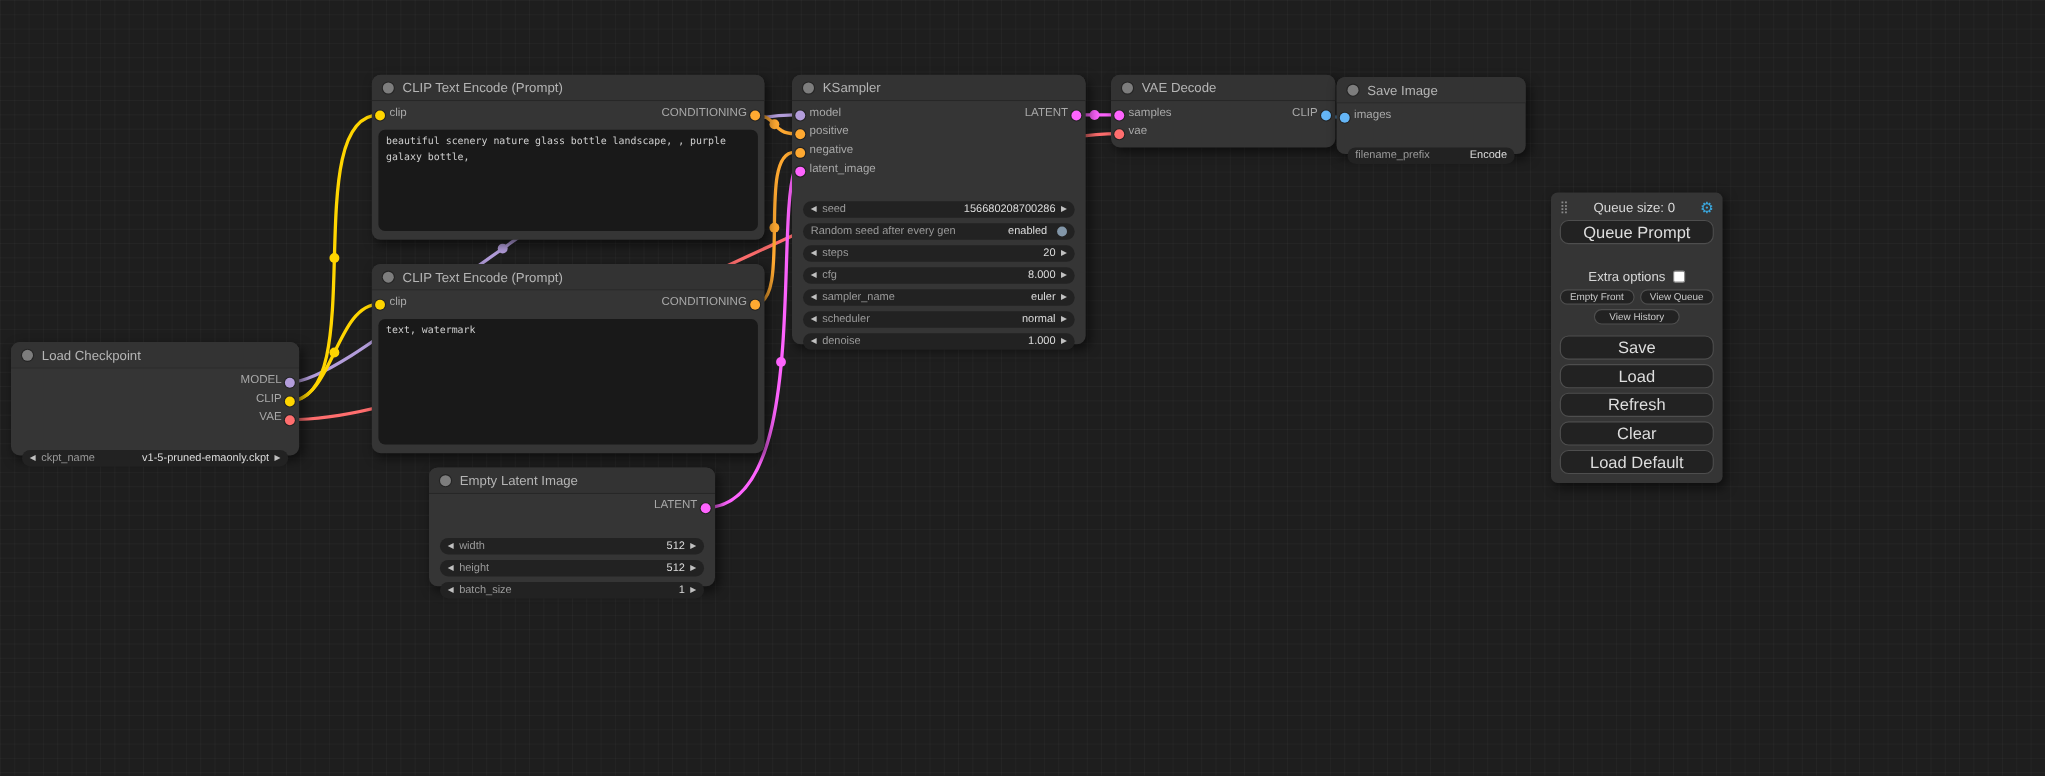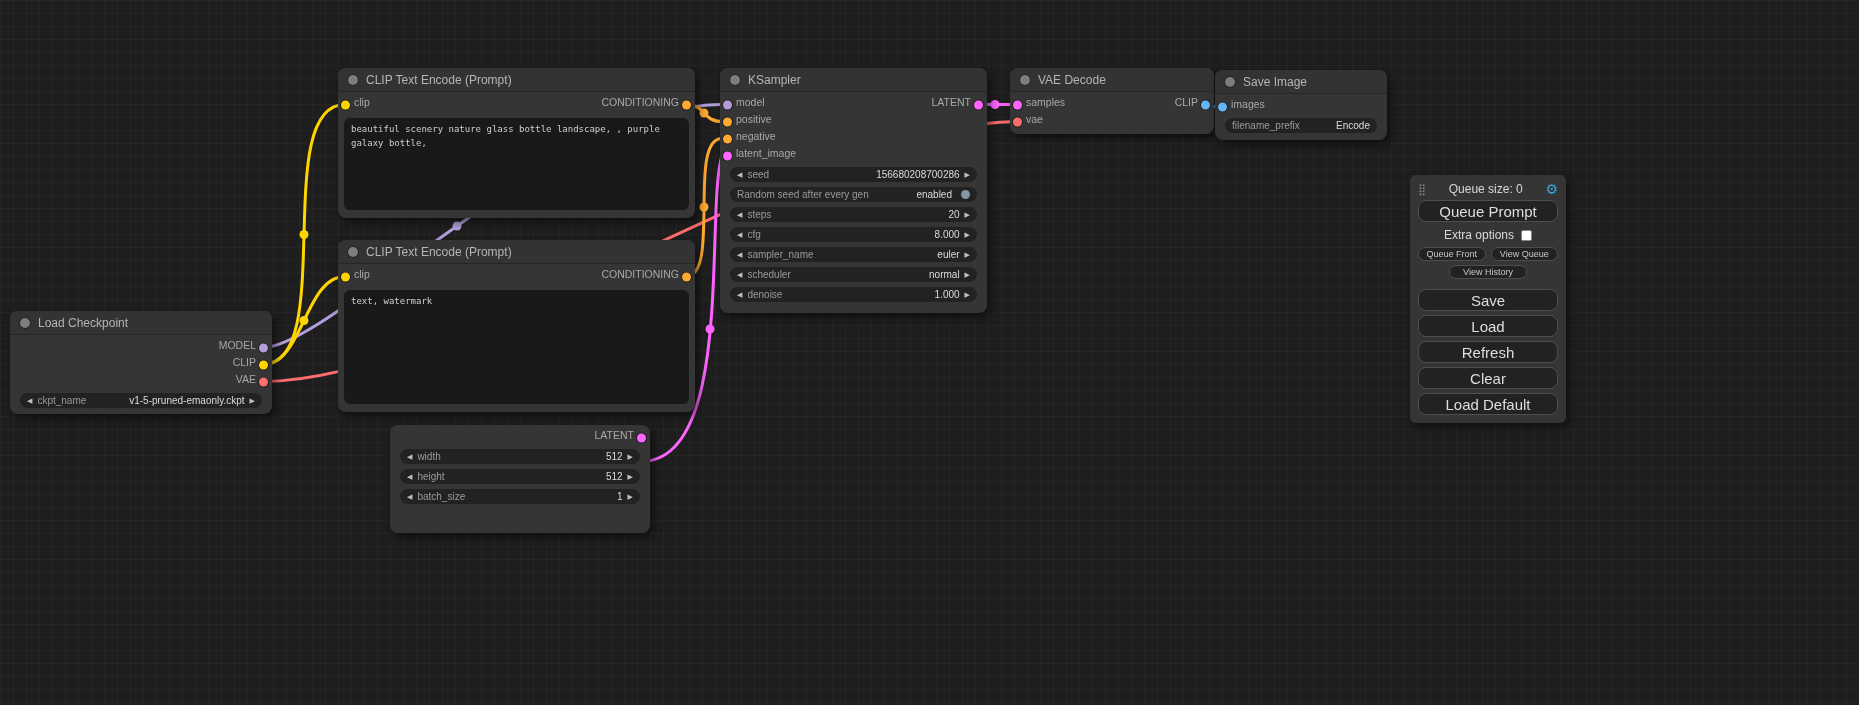--- a/index.html
+++ b/index.html
@@ -34,41 +34,41 @@
   .socket.out{right:4px;}
   .s-model{background:#B39DDB}.s-clip{background:#FFD500}.s-vae{background:#FF6E6E}
   .s-cond{background:#FFA931}.s-latent{background:#FF64FF}.s-image{background:#64B5F6}
   .w-model{stroke:#B39DDB}.w-clip{stroke:#FFD500}.w-vae{stroke:#FF6E6E}
   .w-cond{stroke:#FFA931}.w-latent{stroke:#FF64FF}.w-image{stroke:#64B5F6}
   .f-model{fill:#B39DDB}.f-clip{fill:#FFD500}
   .f-cond{fill:#FFA931}.f-latent{fill:#FF64FF}.f-image{fill:#64B5F6}
 
   .widget{height:15px;margin:0 10px 5px;background:#222;border-radius:8px;display:flex;
           align-items:center;gap:5px;padding:0 7px;font-size:10px;color:#9a9a9a;cursor:pointer;}
-  .widget.first{margin-top:3px;}
+  .widget.first{margin-top:19px;}
   .wv{margin-left:auto;color:#dcdcdc;white-space:nowrap;}
   .wa{font-size:7px;color:#c0c0c0;line-height:1;}
   .toggle-dot{width:9px;height:9px;border-radius:50%;background:#8296a8;flex:none;margin-left:4px;}
 
   .prompt{margin:5px 6px;background:#191919;border-radius:6px;padding:5px 7px;
           font-family:"DejaVu Sans Mono",monospace;font-size:9px;line-height:1.5;
           color:#cfcfcf;white-space:pre-wrap;word-break:break-word;overflow:hidden;cursor:text;}
 
   .menu{position:absolute;z-index:3;left:1410px;top:175px;width:156px;background:#353535;
         border-radius:6px;box-shadow:3px 4px 10px rgba(0,0,0,0.55);padding:7px 8px 8px;}
   .menu-hdr{display:flex;align-items:center;font-size:12px;color:#d8d8d8;line-height:14px;}
   .handle{color:#8a8a8a;font-size:11px;cursor:grab;}
   .qsize{flex:1;text-align:center;}
   .gear{color:#3aa9e0;font-size:14px;cursor:pointer;}
   .btn{display:flex;align-items:center;justify-content:center;background:#222;
        border:1px solid #4e4e4e;border-radius:8px;color:#dedede;cursor:pointer;
        font-family:"Liberation Sans",sans-serif;}
   .btn-lg{height:22px;font-size:15px;margin-top:4px;}
   .btn-sm{height:14px;font-size:9px;border-radius:7px;color:#c8c8c8;}
-  .extra-row{display:flex;align-items:center;justify-content:center;gap:7px;margin-top:6px;
+  .extra-row{display:flex;align-items:center;justify-content:center;gap:7px;margin-top:22px;
              font-size:12px;color:#d8d8d8;}
   .checkbox{width:11px;height:11px;background:#fff;border:1px solid #888;border-radius:2px;cursor:pointer;}
   .sm-row{display:flex;gap:5px;margin-top:5px;}
   .sm-row .btn-sm{flex:1;}
   .vh-wrap{display:flex;justify-content:center;margin-top:4px;}
   .vh-wrap .btn-sm{width:78px;}
   .btn-save{margin-top:10px;}
 </style>
 </head>
 <body>
@@ -217,20 +217,24 @@
       <div class="widget">
         <span class="wa">◀</span>
         <span>denoise</span>
         <span class="wv">1.000</span>
         <span class="wa">▶</span>
       </div>
     </div>
   </div>
 
   <div class="node" style="left:390px;top:425px;width:260px;height:108px;">
+    <div class="n-hdr">
+      <span class="t-dot"></span>
+      <span class="n-title">Empty Latent Image</span>
+    </div>
     <div class="n-body">
       <div class="io-row">
         <span class="out-label">LATENT</span>
         <span class="socket out s-latent"></span>
       </div>
       <div class="widget first">
         <span class="wa">◀</span>
         <span>width</span>
         <span class="wv">512</span>
         <span class="wa">▶</span>
@@ -291,21 +295,21 @@
       <span class="handle">⣿</span>
       <span class="qsize">Queue size: 0</span>
       <span class="gear">⚙</span>
     </div>
     <div class="btn btn-lg">Queue Prompt</div>
     <div class="extra-row">
       <span>Extra options</span>
       <span class="checkbox"></span>
     </div>
     <div class="sm-row">
-      <div class="btn btn-sm">Queue Front</div>
+      <div class="btn btn-sm">Empty Front</div>
       <div class="btn btn-sm">View Queue</div>
     </div>
     <div class="vh-wrap">
       <div class="btn btn-sm">View History</div>
     </div>
     <div class="btn btn-lg btn-save">Save</div>
     <div class="btn btn-lg">Load</div>
     <div class="btn btn-lg">Refresh</div>
     <div class="btn btn-lg">Clear</div>
     <div class="btn btn-lg">Load Default</div>

